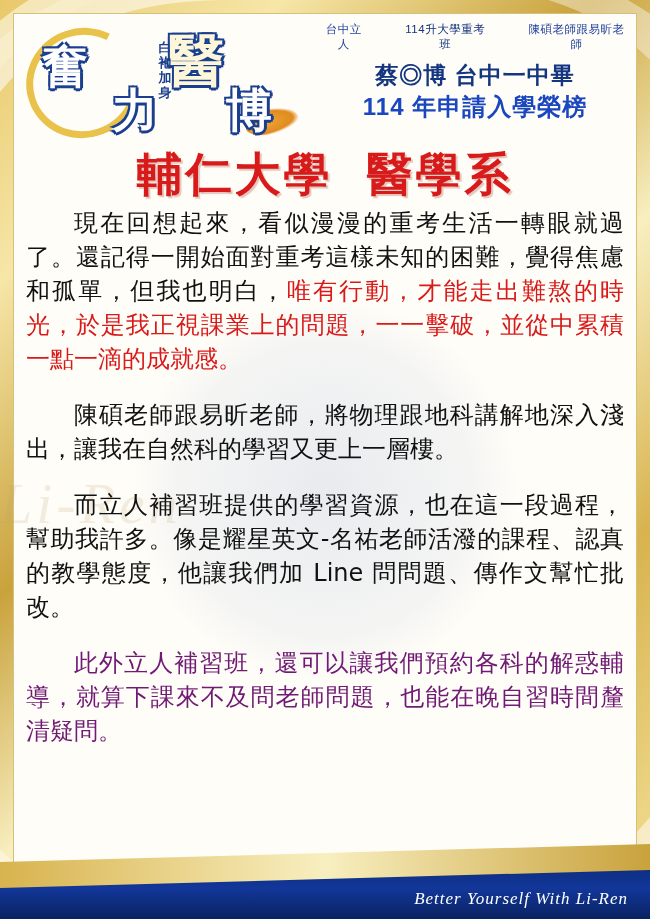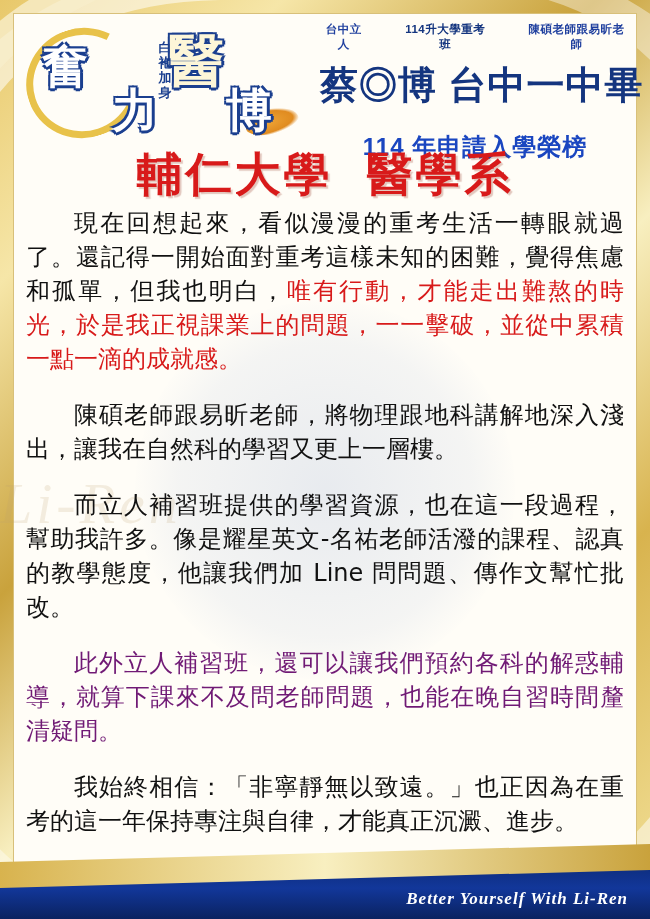--- a/index.html
+++ b/index.html
@@ -126,37 +126,37 @@
   }
 
   .header-right {
     position: absolute;
     left: 300px; top: 4px; right: 0;
     text-align: center;
   }
   .kicker {
     font-size: 11.5px;
     color: #1f3f9e;
-    font-weight: bold;
+    font-weight: normal;
     letter-spacing: 0.5px;
     display: flex;
     justify-content: center;
     gap: 32px;
   }
   .kicker span:nth-child(2) { color: #14357f; }
   .name-line {
     margin-top: 8px;
-    font-size: 38px;
+    font-size: 23px;
     font-weight: bold;
     color: #14357f;
     letter-spacing: 1px;
     white-space: nowrap;
   }
   .honor-line {
-    margin-top: 20px;
+    margin-top: 0;
     font-size: 24px;
     font-weight: bold;
     color: #1a46c0;
     letter-spacing: 1px;
   }
 
   
   .title {
     position: absolute;
     left: 0; right: 0;
@@ -200,21 +200,21 @@
     height: 26px;
     background: linear-gradient(90deg,#d8b34e,#f8efc0,#c9a23c);
     transform: skewY(-1.6deg);
   }
   .footer-text {
     position: absolute;
     right: 22px;
     bottom: 10px;
     font-family: "Liberation Serif", serif;
     font-style: italic;
-    font-weight: bold;
+    font-weight: normal;
     font-size: 17px;
     color: #ffffff;
     letter-spacing: 1px;
     white-space: nowrap;
   }
 </style>
 </head>
 <body>
 
 <div class="poster">
@@ -274,20 +274,19 @@
 
   <div class="body">
     <p class="para blank"><span>現在回想起來，看似漫漫的重考生活一轉眼就過了。還記得一開始面對重考這樣未知的困難，覺得焦慮和孤單，但我也明白，</span><span class="hl">唯有行動，才能走出難熬的時光，於是我正視課業上的問題，一一擊破，並從中累積一點一滴的成就感。</span></p>
 
     <p class="para blank"><span>陳碩老師跟易昕老師，將物理跟地科講解地深入淺出，讓我在自然科的學習又更上一層樓。</span></p>
 
     <p class="para blank"><span>而立人補習班提供的學習資源，也在這一段過程，幫助我許多。像是耀星英文-名祐老師活潑的課程、認真的教學態度，他讓我們加 Line 問問題、傳作文幫忙批改。</span></p>
 
     <p class="para blank allred"><span>此外立人補習班，還可以讓我們預約各科的解惑輔導，就算下課來不及問老師問題，也能在晚自習時間釐清疑問。</span></p>
 
-    <p class="para"><span>我始終相信：「非寧靜無以致遠。」也正因為在重考的這一年保持專注與自律，才能真正沉澱、進步。</span></p>
   </div>
 
   <div class="footer-bar">
     <div class="footer-text">Better  Yourself  With  Li-Ren</div>
   </div>
 
 </div>
 
 </body></html>

